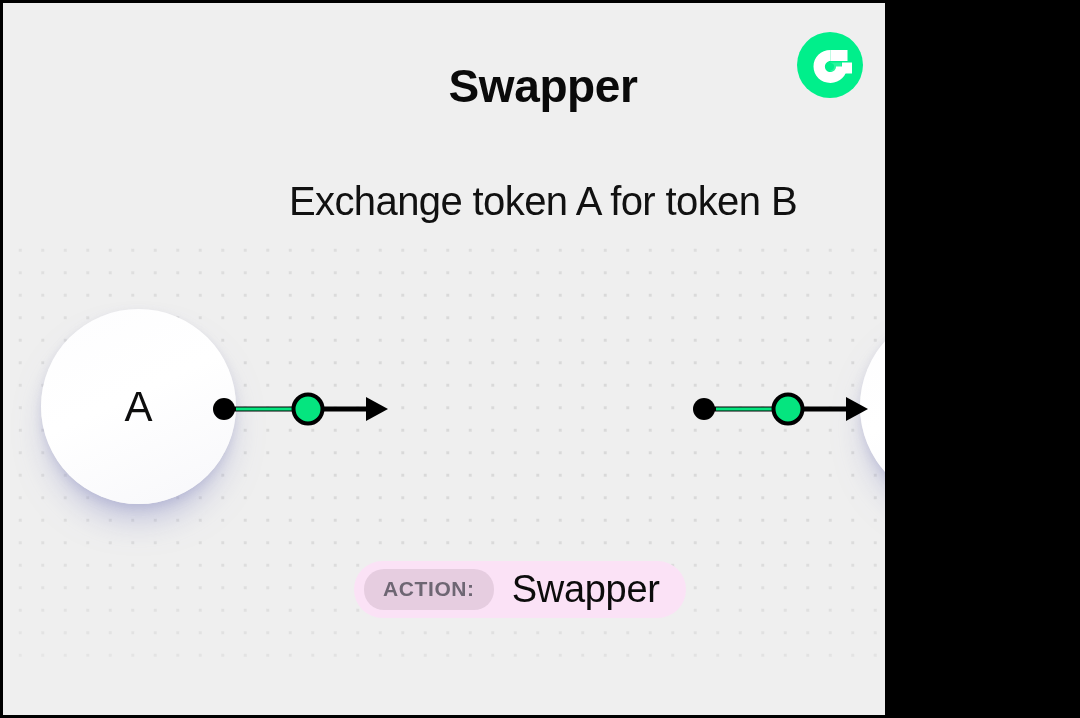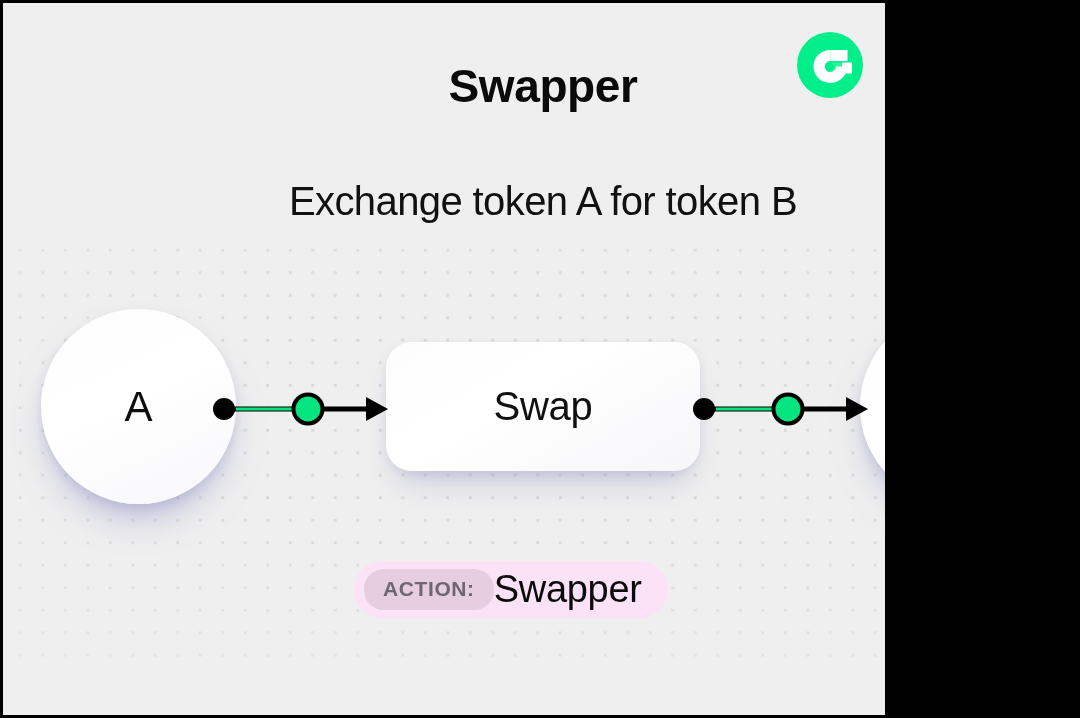--- a/index.html
+++ b/index.html
@@ -87,21 +87,21 @@
   .edge { position:absolute; top:384px; height:44px; z-index:4; }
   #edge-left  { left:203px; width:186px; }
   #edge-right { left:683px; width:186px; }
 
   
   #action-badge {
     position:absolute; left:351px; top:558px;
     height:57px; padding:0 26px 0 10px;
     border-radius:29px;
     background:#fbe2f6;
-    display:flex; align-items:center; 
+    display:flex; align-items:center; gap:18px;
     z-index:5;
   }
   #action-badge-key {
     background:#e6cde0;
     border-radius:20px;
     padding:8px 19px 9px;
     font-size:21px; font-weight:700; letter-spacing:.6px;
     color:#6e6673;
   }
   #action-badge-value {
@@ -137,21 +137,20 @@
     <div class="edge" id="edge-left">
       <svg width="186" height="44" viewBox="0 0 186 44" aria-hidden="true">
         <line x1="18" y1="22" x2="176" y2="22" stroke="#000" stroke-width="5"></line>
         <line x1="30" y1="22" x2="104" y2="22" stroke="#05e57f" stroke-width="3"></line>
         <circle cx="18" cy="22" r="11" fill="#000"></circle>
         <circle cx="102" cy="22" r="14.5" fill="#05e57f" stroke="#000" stroke-width="4"></circle>
         <path d="M160 10 L182 22 L160 34 Z" fill="#000"></path>
       </svg>
     </div>
 
-    <div id="process-node">Swap</div>
 
     <div class="edge" id="edge-right">
       <svg width="186" height="44" viewBox="0 0 186 44" aria-hidden="true">
         <line x1="18" y1="22" x2="176" y2="22" stroke="#000" stroke-width="5"></line>
         <line x1="30" y1="22" x2="104" y2="22" stroke="#05e57f" stroke-width="3"></line>
         <circle cx="18" cy="22" r="11" fill="#000"></circle>
         <circle cx="102" cy="22" r="14.5" fill="#05e57f" stroke="#000" stroke-width="4"></circle>
         <path d="M160 10 L182 22 L160 34 Z" fill="#000"></path>
       </svg>
     </div>

